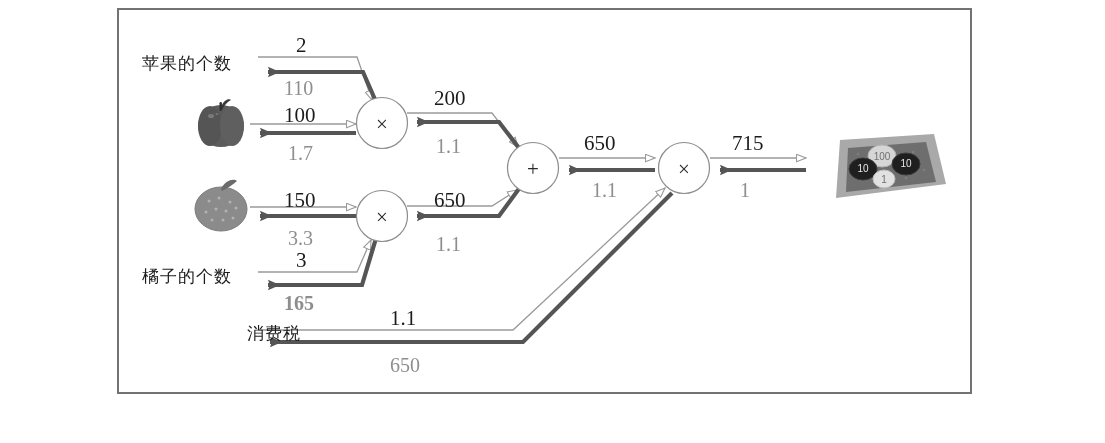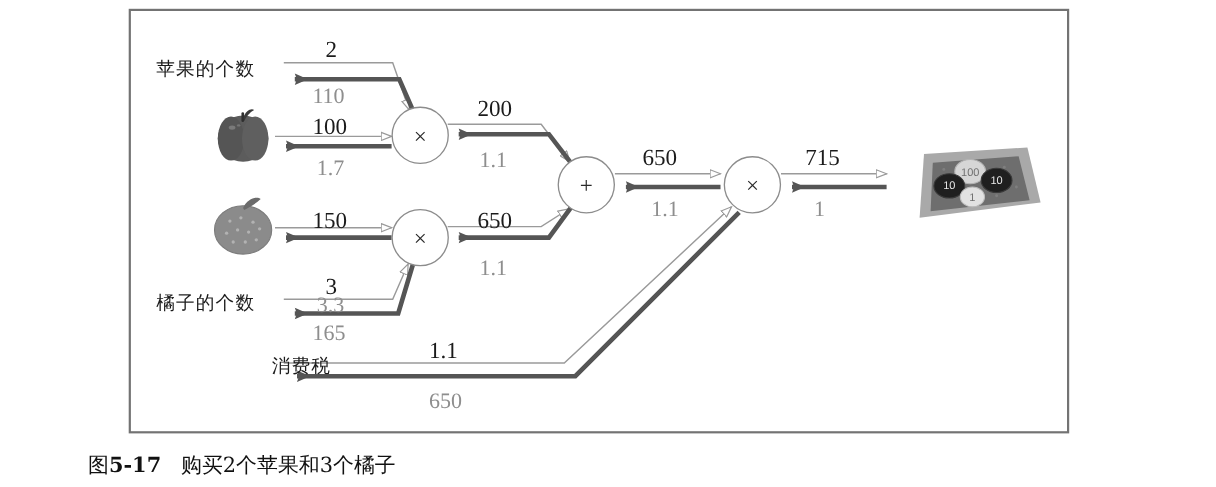--- a/index.html
+++ b/index.html
@@ -199,30 +199,27 @@
   <span class="lbl cn" style="left:200px;top:325px;margin-left:47px;">消费税</span>
 
   <span class="lbl fwd" style="left:296px;top:35px;">2</span>
   <span class="lbl bwd" style="left:284px;top:78px;">110</span>
   <span class="lbl fwd" style="left:284px;top:105px;">100</span>
   <span class="lbl bwd" style="left:288px;top:143px;">1.7</span>
   <span class="lbl fwd" style="left:434px;top:88px;">200</span>
   <span class="lbl bwd" style="left:436px;top:136px;">1.1</span>
 
   <span class="lbl fwd" style="left:284px;top:190px;text-align:right;">150</span>
-  <span class="lbl bwd" style="left:288px;top:228px;margin-top:40px;">3.3</span>
+  <span class="lbl bwd" style="left:288px;top:228px;">3.3</span>
   <span class="lbl fwd" style="left:296px;top:250px;">3</span>
-  <span class="lbl bwd" style="left:284px;top:293px;">165</span>
+  <span class="lbl bwd" style="left:284px;top:293px;font-weight:bold;">165</span>
   <span class="lbl fwd" style="left:434px;top:190px;">650</span>
   <span class="lbl bwd" style="left:436px;top:234px;">1.1</span>
 
   <span class="lbl fwd" style="left:584px;top:133px;">650</span>
   <span class="lbl bwd" style="left:592px;top:180px;">1.1</span>
   <span class="lbl fwd" style="left:390px;top:308px;">1.1</span>
   <span class="lbl bwd" style="left:390px;top:355px;">650</span>
   <span class="lbl fwd" style="left:732px;top:133px;">715</span>
   <span class="lbl bwd" style="left:740px;top:180px;">1</span>
 
-  <div id="caption">
-    <span>图</span><span class="num">5-17</span><span class="gap"></span><span>购买2个苹果和3个橘子</span>
-  </div>
 
 </div>
 
 </body></html>

